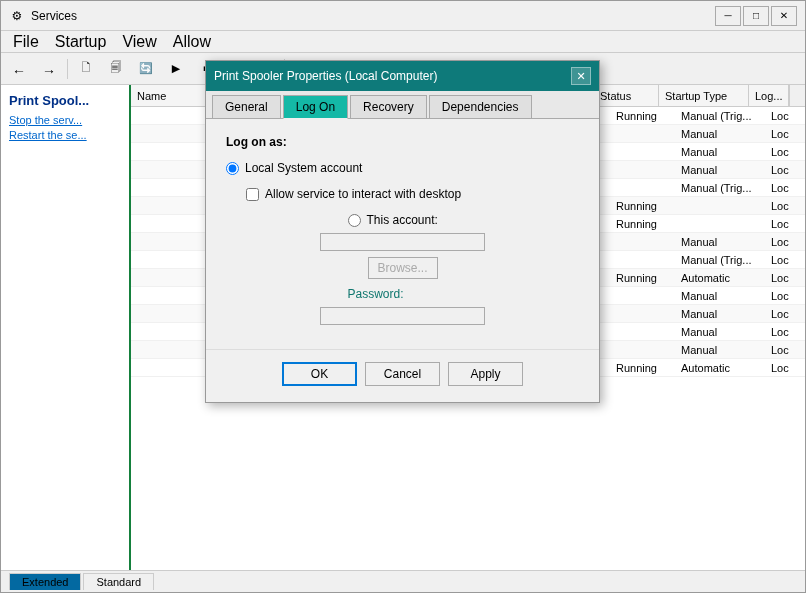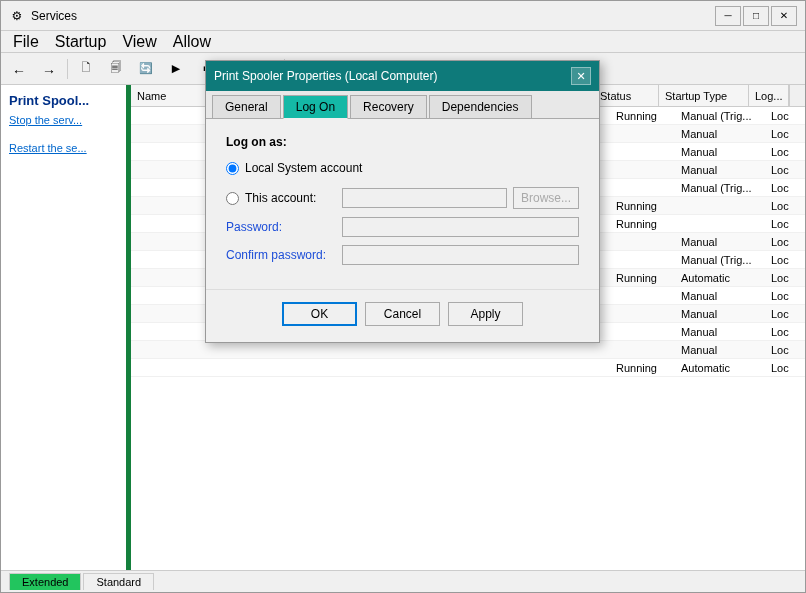--- a/index.html
+++ b/index.html
@@ -109,36 +109,36 @@
     .content-area {
       flex: 1;
       display: flex;
       overflow: hidden;
     }
 
     
     .left-panel {
       width: 130px;
       background: #fff;
-      border-right: 5px solid #15803d;
+      border-right: 2px solid #15803d;
       padding: 8px;
       font-size: 11px;
     }
     .left-panel-title {
       font-weight: bold;
       font-size: 13px;
       margin-bottom: 6px;
       color: #003087;
     }
     .left-panel-link {
       color: #0066cc;
       text-decoration: underline;
       cursor: pointer;
       display: block;
-      margin-bottom: 16px;
+      margin-bottom: 3px;
     }
     .left-panel-desc {
       font-size: 11px;
       color: #333;
       margin-top: 8px;
       line-height: 1.4;
     }
 
     
     .services-panel {
@@ -194,21 +194,21 @@
     }
     .status-tab {
       padding: 2px 12px;
       border: 1px solid #ccc;
       border-bottom: none;
       background: #f0f0f0;
       margin-right: 2px;
       cursor: pointer;
       font-size: 11px;
     }
-    .status-tab.active { background: #22c55e; }
+    .status-tab.active { background: #0369a1; }
 
     
     .dialog {
       position: absolute;
       top: 60px;
       left: 205px;
       width: 395px;
       background: #f0f0f0;
       border: 1px solid #999;
       box-shadow: 3px 3px 10px rgba(0,0,0,0.3);
@@ -300,25 +300,26 @@
       cursor: pointer;
     }
     .account-section {
       margin-top: 12px;
     }
     .account-row {
       display: flex;
       align-items: center;
       margin-bottom: 8px;
       gap: 6px;
+      flex-direction: column;
     }
     .account-label {
       width: 110px;
       font-size: 12px;
-      color: #1d4ed8;
+      color: #0f766e;
     }
     .account-input {
       flex: 1;
       height: 20px;
       border: 1px solid #aaa;
       font-size: 12px;
       padding: 1px 4px;
       background: #fff;
     }
     .account-input:disabled {
@@ -552,39 +553,39 @@
   </div>
 
   <div class="dialog-content">
     <div class="logon-label">Log on as:</div>
 
     <div class="radio-group">
       <div class="radio-item">
         <input type="radio" class="radio-input" name="logon" checked="" style="">
         <span>Local System account</span>
       </div>
+      <div class="checkbox-item">
+        <input type="checkbox" class="checkbox-input" style="">
+        <span>Allow service to interact with desktop</span>
+      </div>
     </div>
 
     <div class="account-section">
       <div class="account-row">
         <div class="radio-item" style="width:110px; min-width:110px">
           <input type="radio" class="radio-input" name="logon" style="">
           <span style="color:#000">This account:</span>
         </div>
         <input type="text" class="account-input" disabled="" style="">
         <button class="browse-btn" disabled="">Browse...</button>
       </div>
       <div class="account-row">
         <span class="account-label">Password:</span>
         <input type="password" class="account-input" disabled="" style="">
       </div>
-      <div class="account-row">
-        <span class="account-label">Confirm password:</span>
-        <input type="password" class="account-input" disabled="" style="">
-      </div>
     </div>
   </div>
 
   <div class="dialog-footer">
     <button class="footer-btn primary">OK</button>
     <button class="footer-btn">Cancel</button>
     <button class="footer-btn">Apply</button>
   </div>
 </div>
 

